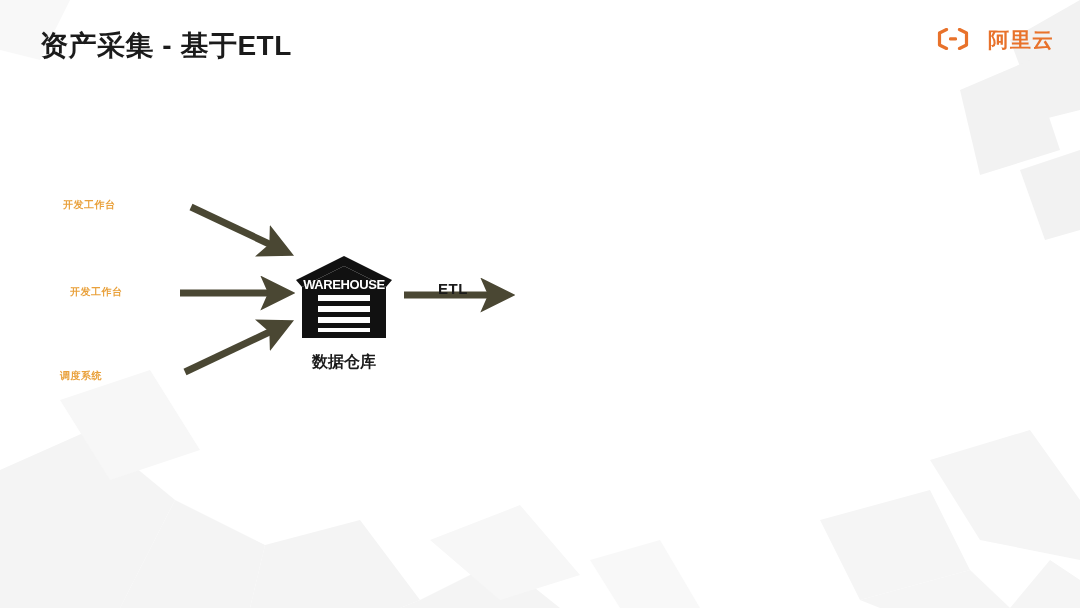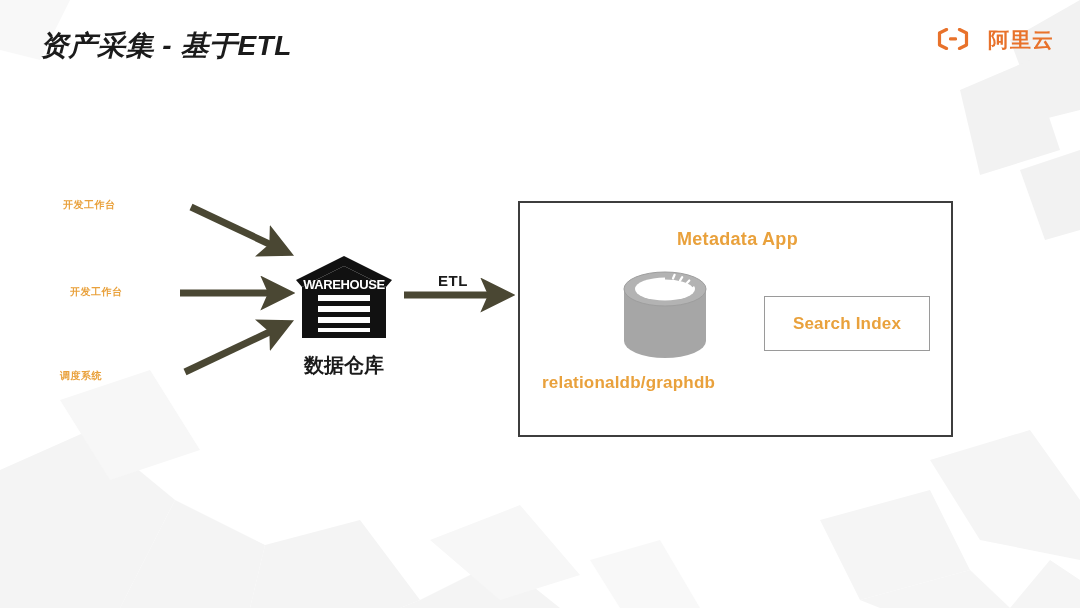--- a/index.html
+++ b/index.html
@@ -27,21 +27,20 @@
   
   .slide-title {
     position: absolute;
     left: 40px;
     top: 27px;
     font-size: 28px;
     font-weight: bold;
     color: #1b1b1b;
     letter-spacing: 0.5px;
     white-space: nowrap;
-    font-style: italic;
   }
 
   
   .brand {
     position: absolute;
     right: 26px;
     top: 28px;
     display: flex;
     align-items: center;
     gap: 18px;
@@ -83,31 +82,31 @@
     top: 256px;
     width: 96px;
     height: 82px;
   }
   .warehouse-caption {
     position: absolute;
     left: 296px;
     top: 352px;
     width: 96px;
     text-align: center;
-    font-size: 20px;
+    font-size: 16px;
     font-weight: bold;
     color: #1b1b1b;
     white-space: nowrap;
   }
 
   
   .etl-label {
     position: absolute;
     left: 438px;
-    top: 272px;
+    top: 280px;
     font-size: 15px;
     font-weight: bold;
     color: #1b1b1b;
     letter-spacing: 0.5px;
   }
 
   
   .meta-box {
     position: absolute;
     left: 518px;
@@ -239,33 +238,14 @@
     <rect x="22" y="39" width="52" height="6" fill="#ffffff"></rect>
     <rect x="22" y="50" width="52" height="6" fill="#ffffff"></rect>
     <rect x="22" y="61" width="52" height="6" fill="#ffffff"></rect>
     <rect x="22" y="72" width="52" height="4" fill="#ffffff"></rect>
     <text x="48" y="33" text-anchor="middle" fill="#ffffff" font-family="Liberation Sans, sans-serif" font-size="13" font-weight="bold" letter-spacing="-0.4">WAREHOUSE</text>
   </svg>
   <div class="warehouse-caption">数据仓库</div>
 
   <div class="etl-label">ETL</div>
 
-  <div class="meta-box">
-    <div class="meta-title">Metadata App</div>
-
-    <svg class="db-icon" viewBox="0 0 106 106" xmlns="http://www.w3.org/2000/svg">
-      <path d="M12,30 L12,82 A41,17 0 0 0 94,82 L94,30 Z" fill="#a6a6a6"></path>
-      <ellipse cx="53" cy="30" rx="41" ry="17" fill="#b3b3b3"></ellipse>
-      <ellipse cx="53" cy="30" rx="41" ry="17" fill="none" stroke="#9e9e9e" stroke-width="1"></ellipse>
-      <ellipse cx="53" cy="30" rx="30" ry="11.5" fill="#ffffff"></ellipse>
-      <path d="M53,18.5 A30,11.5 0 0 1 82,27" fill="none" stroke="#b3b3b3" stroke-width="4"></path>
-      <path d="M61,19.5 L62.6,15.8" stroke="#ffffff" stroke-width="2.2" stroke-linecap="round"></path>
-      <path d="M68,21.6 L70.2,18.1" stroke="#ffffff" stroke-width="2.2" stroke-linecap="round"></path>
-      <path d="M74.5,24.6 L77.3,21.5" stroke="#ffffff" stroke-width="2.2" stroke-linecap="round"></path>
-    </svg>
-    <div class="db-caption">relationaldb/graphdb</div>
-
-    <div class="search-index-box">
-      <span class="search-index-label">Search Index</span>
-    </div>
-  </div>
 
 </div>
 
 </body></html>

